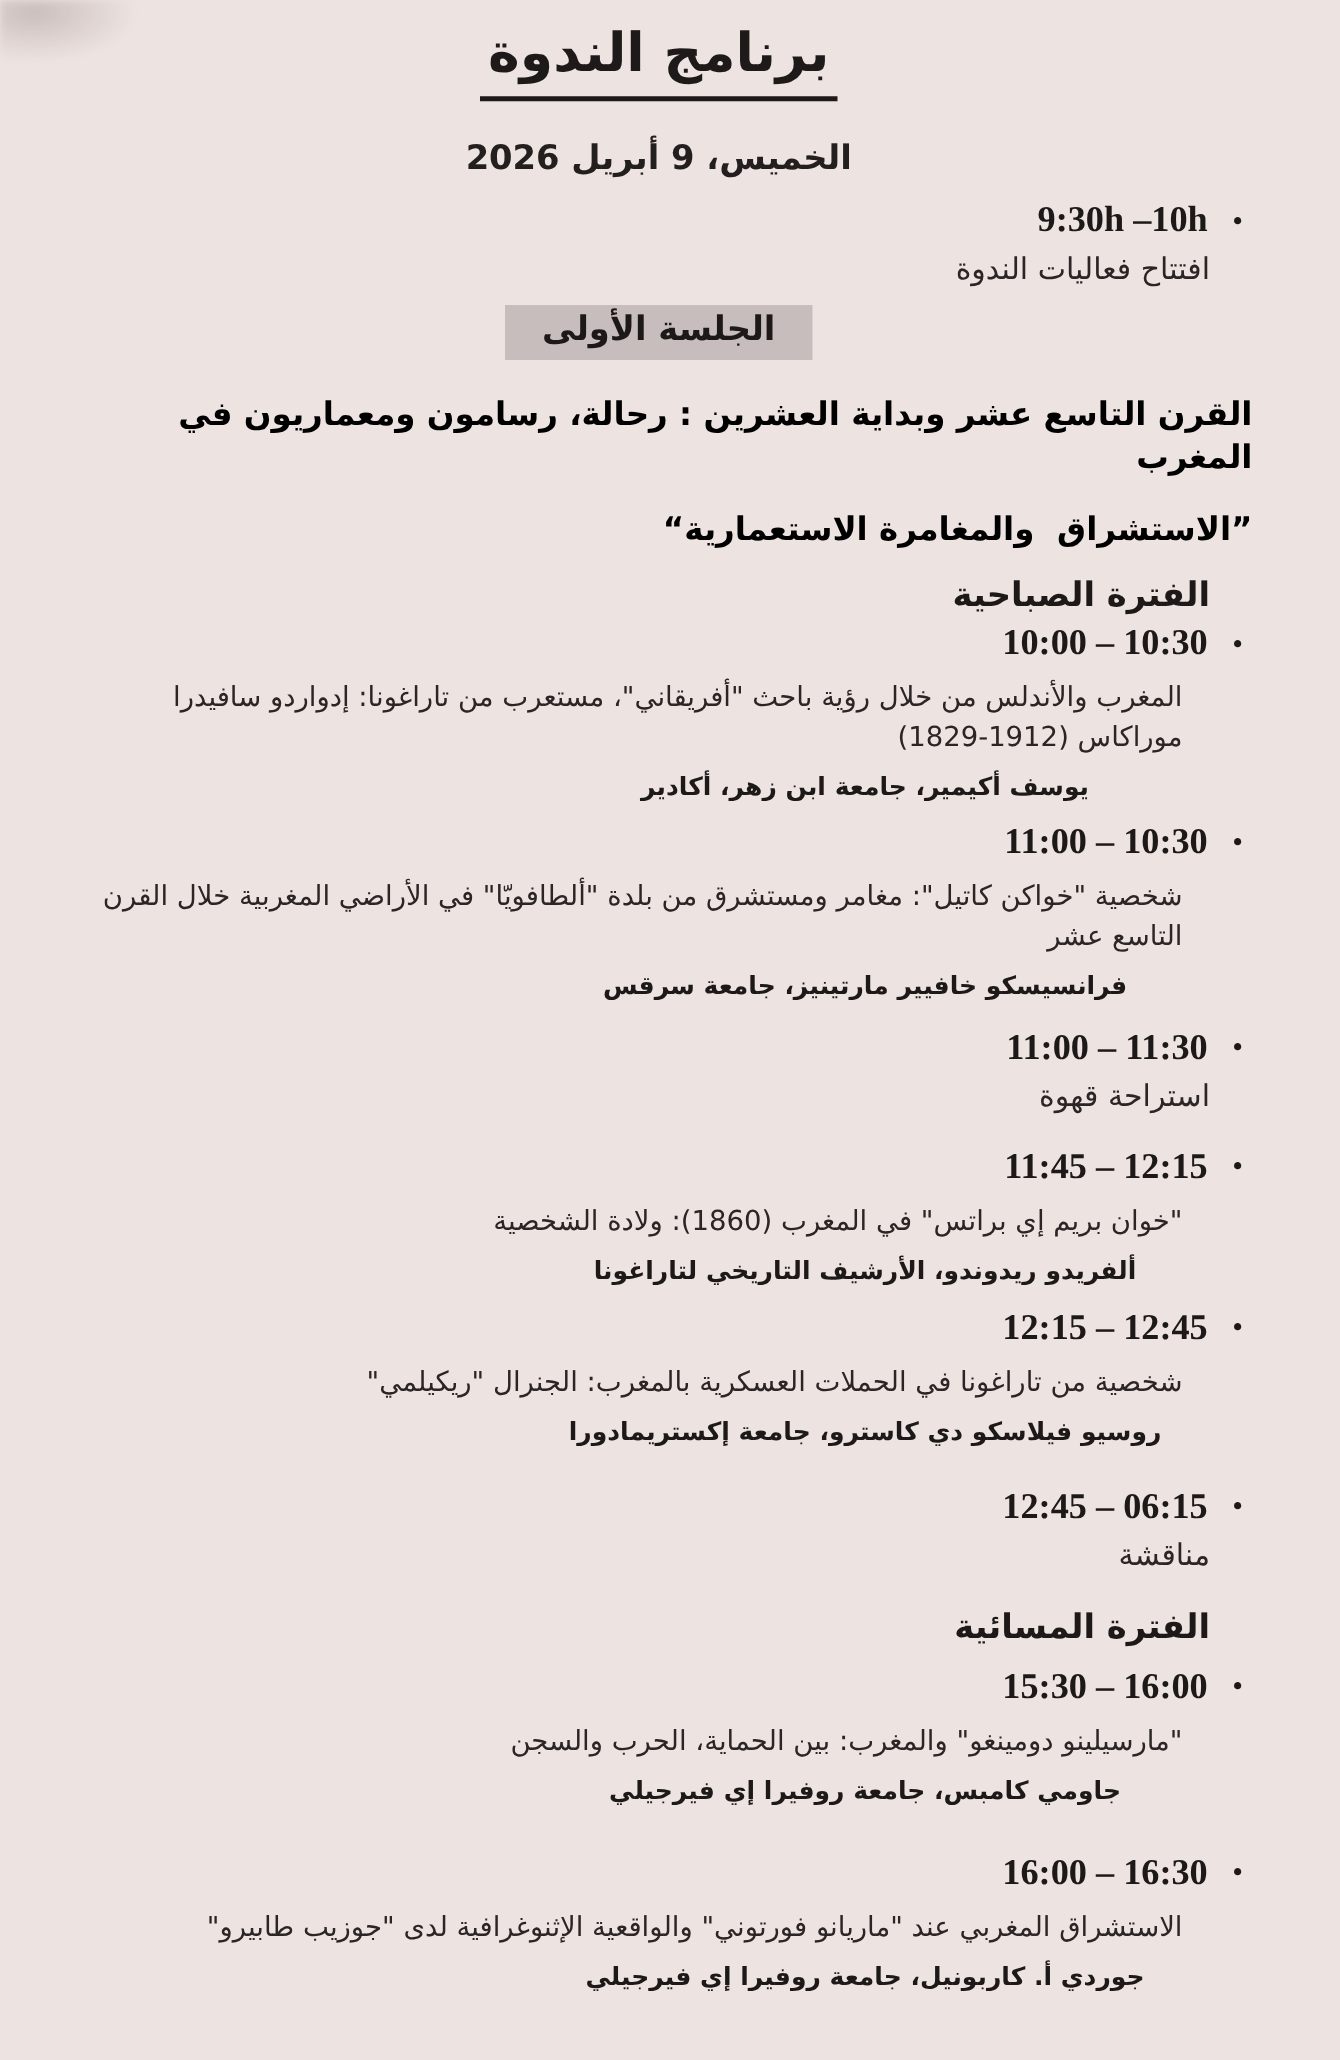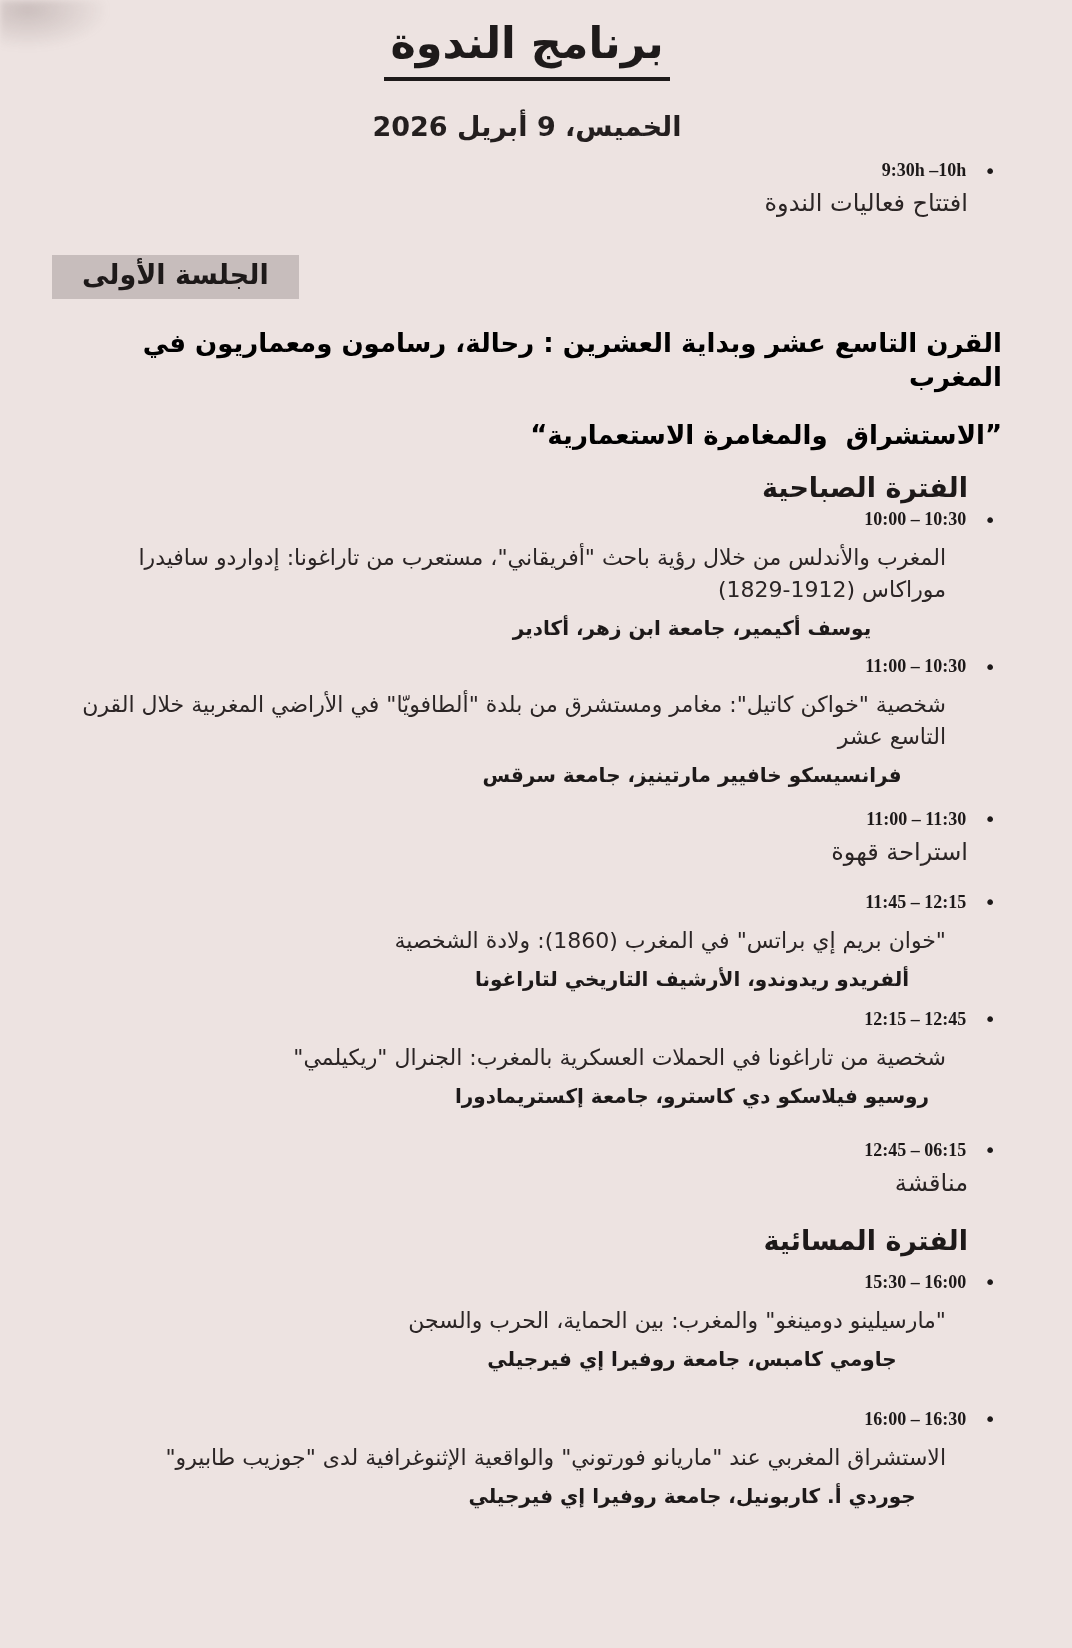--- a/index.html
+++ b/index.html
@@ -23,25 +23,25 @@
     font-size:43px; font-weight:bold; color:#1e1a1a;
     border-bottom:4px solid #1e1a1a; padding:0 6px 9px;
   }
   .date { text-align:center; font-size:27px; font-weight:bold; color:#241f1f; margin-top:30px; }
 
   .time-row { display:flex; align-items:center; gap:18px; padding-right:6px; margin-top:18px; }
   .bullet { font-size:20px; line-height:1; color:#1d1919; }
   .time {
     direction:ltr; unicode-bidi:isolate;
     font-family:"Liberation Serif", serif;
-    font-weight:700; font-size:18px; color:#1d1919;
+    font-weight:700; font-size:29px; color:#1d1919;
   }
   .plain-line { font-size:24px; color:#2b2525; padding-right:34px; margin-top:8px; }
 
-  .badge-row { text-align:left; margin-top:38px; }
+  .badge-row { text-align:center; margin-top:15px; }
   .badge {
     display:inline-block; background:#C7BDBC; color:#1d1919;
     font-weight:bold; font-size:27px; padding:4px 30px 9px;
   }
 
   .theme { text-align:right; color:#000000; font-weight:bold; font-size:26px; margin-top:28px; line-height:1.3; }
   .theme2 { margin-top:24px; }
 
   .section-heading { font-size:27px; font-weight:bold; color:#1d1919; padding-right:34px; margin-top:20px; }
   .section-heading.evening { margin-top:28px; }

